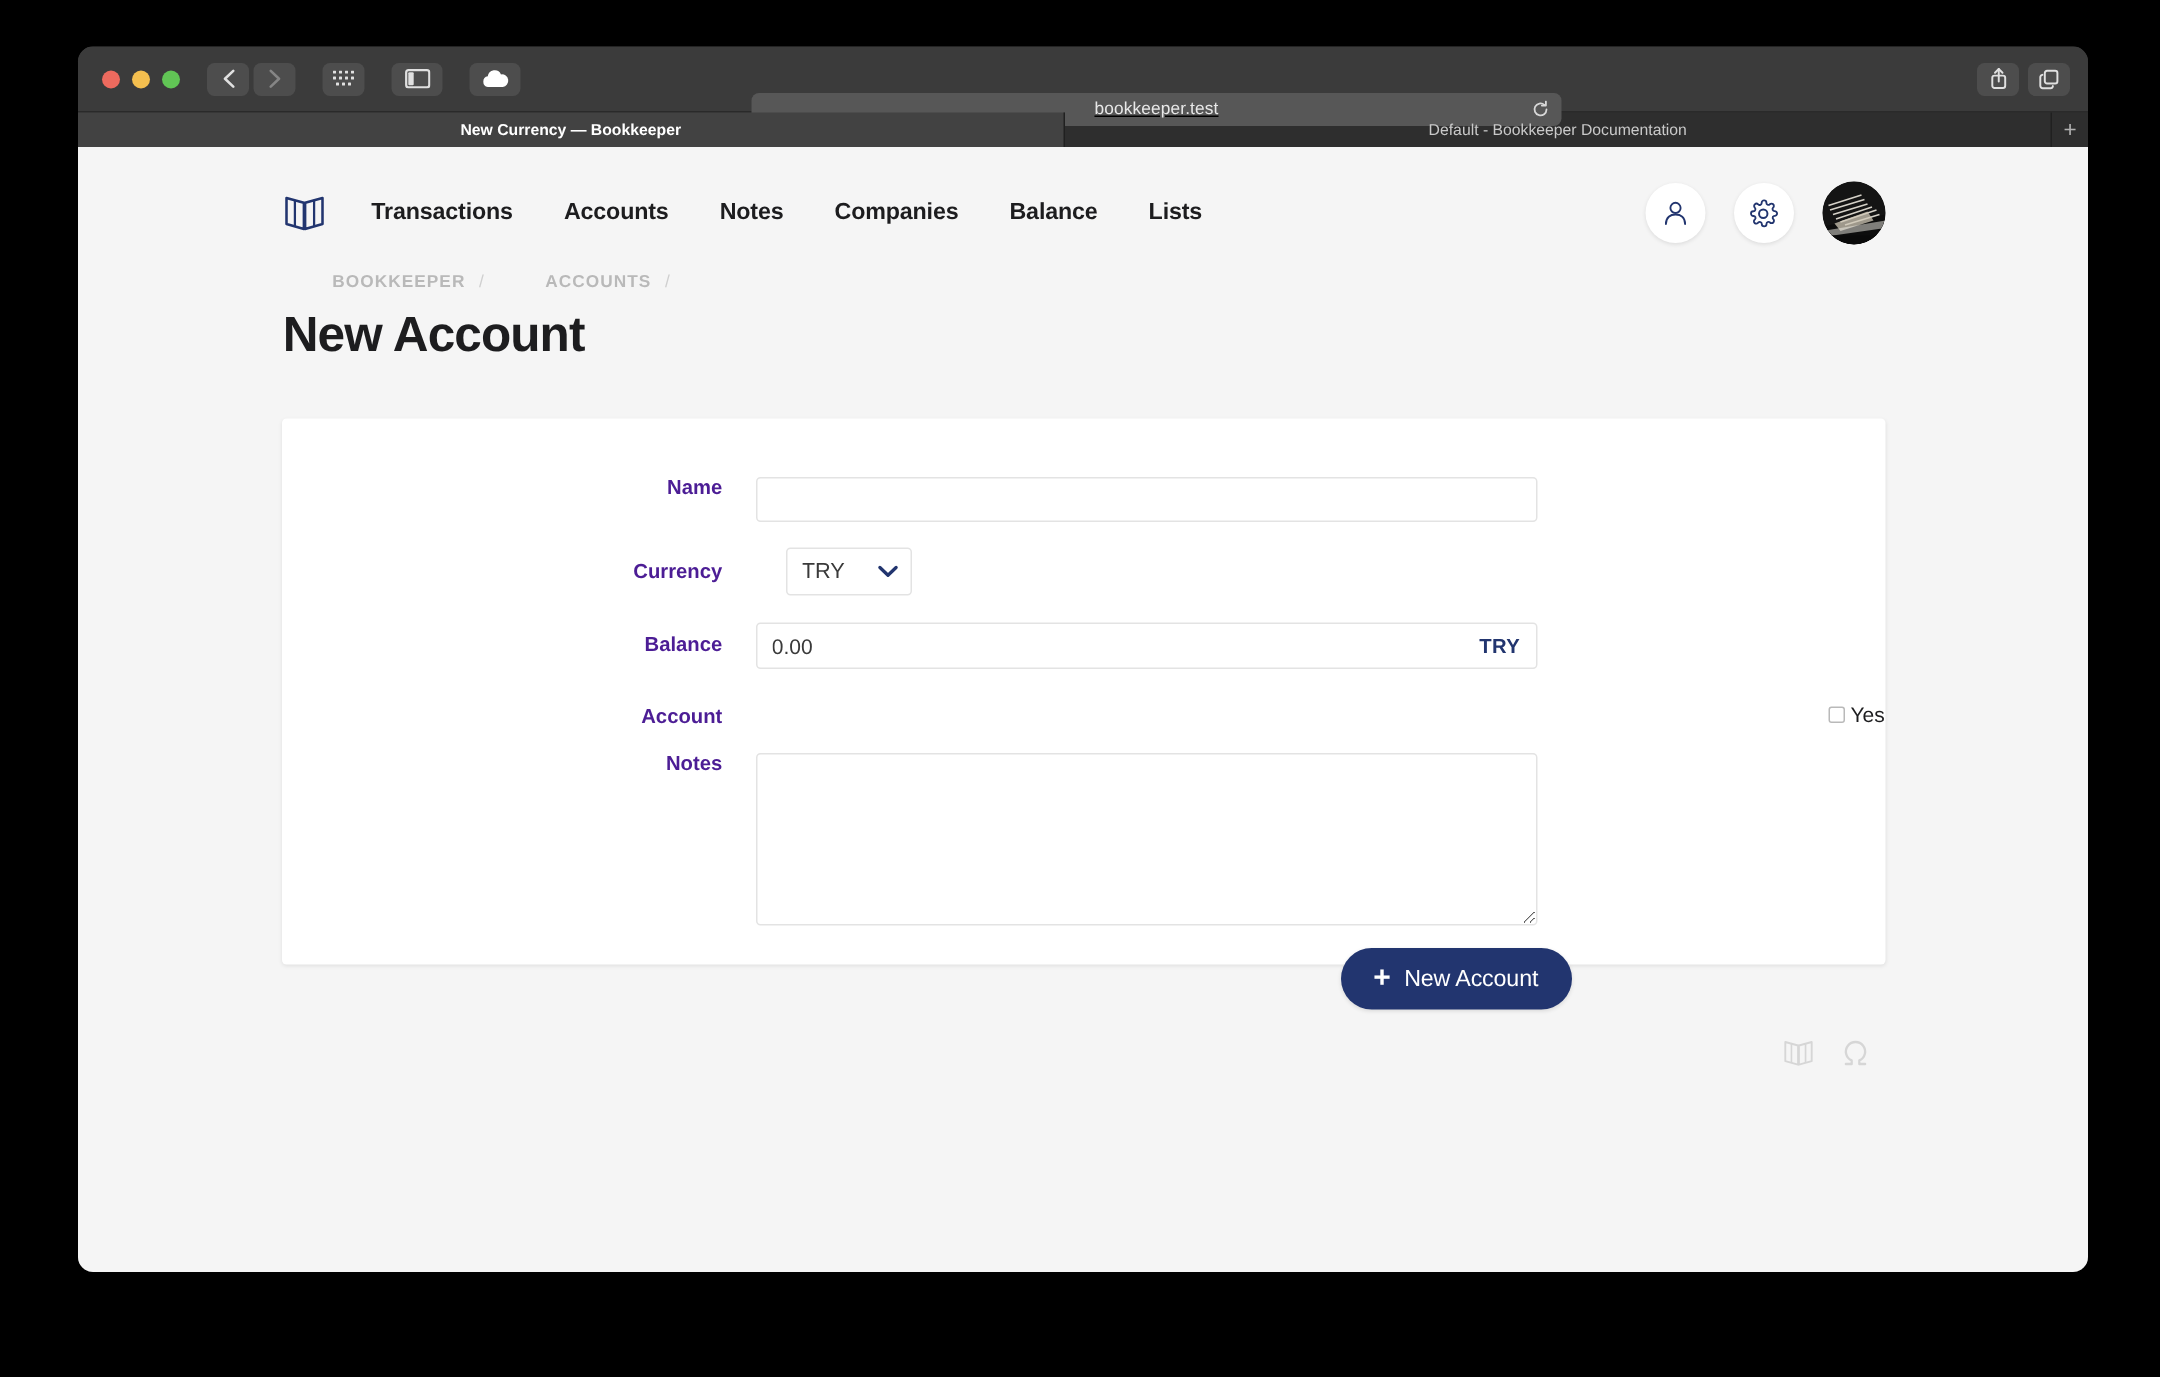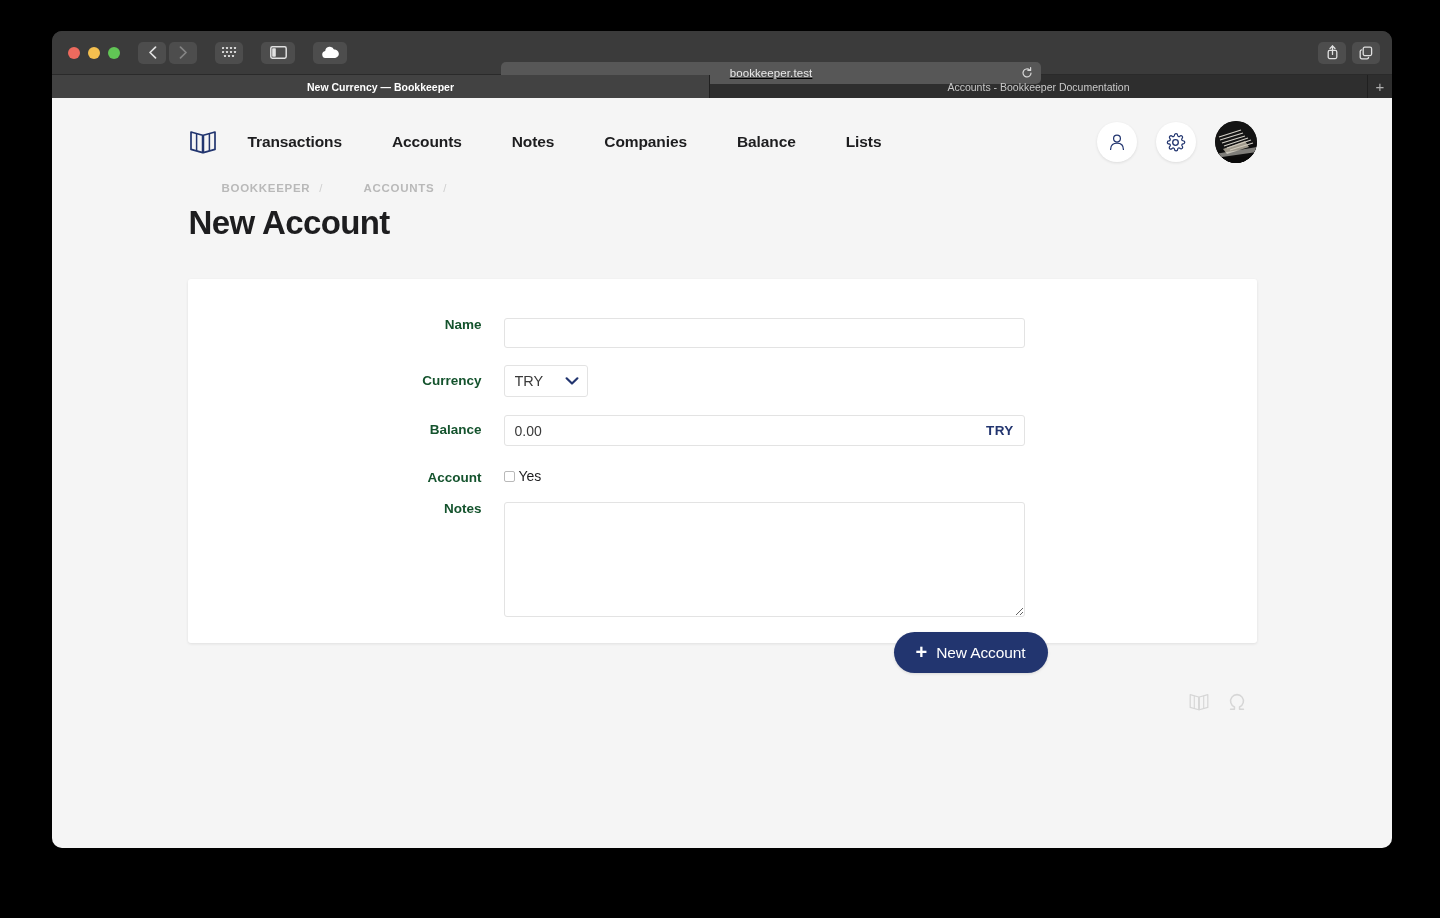--- a/index.html
+++ b/index.html
@@ -135,21 +135,21 @@
   }
 
   
   .nav {
     display: flex;
     align-items: center;
     height: 82px;
     padding-top: 6px;
   }
   .logo { margin-right: 24px; display: flex; align-items: center; }
-  .nav-links { display: flex; gap: 16px; align-items: center; }
+  .nav-links { display: flex; gap: 0; align-items: center; }
   .nav-link {
     font-size: 15.5px;
     font-weight: bold;
     color: #1d1d1f;
     padding: 0 17px;
     letter-spacing: -0.1px;
     text-decoration: none;
     cursor: pointer;
   }
   .nav-link:first-child { padding-left: 6px; }
@@ -224,21 +224,21 @@
     display: flex;
     align-items: flex-start;
     padding-left: 0;
   }
   .form-label {
     width: 316px;
     text-align: right;
     padding-right: 22px;
     font-size: 13.5px;
     font-weight: bold;
-    color: #14532d;
+    color: #4c1d95;
     line-height: 1;
   }
   .field-area { flex: 1; }
 
   .text-input {
     width: 521px;
     height: 30px;
     border: 1px solid #e3e3e3;
     border-radius: 3px;
     background: #ffffff;
@@ -304,20 +304,21 @@
     font-size: 13.5px;
     font-weight: bold;
     color: #22356f;
     letter-spacing: 0.3px;
   }
 
   .check-row {
     display: flex;
     align-items: center;
     gap: 4px;
+    justify-content: flex-end;
   }
   .checkbox {
     width: 11px; height: 11px;
     border: 1px solid #b9b9b9;
     border-radius: 2px;
     background: #ffffff;
     cursor: pointer;
     flex-shrink: 0;
   }
   .check-label {
@@ -463,21 +464,21 @@
         </svg>
       </div>
     </div>
   </div>
 
   <div class="tab-bar">
     <div class="tab active">
       <span>New Currency — Bookkeeper</span>
     </div>
     <div class="tab">
-      <span>Accounts - Bookkeeper Documentation</span>
+      <span>Default - Bookkeeper Documentation</span>
     </div>
     <div class="tab-new">+</div>
   </div>
 
   <div class="page">
     <div class="content-wrap">
 
       <div class="nav">
         <div class="logo">
           <svg width="30" height="30" viewBox="0 0 30 30">
@@ -548,21 +549,21 @@
 
       <div class="card">
 
         <div class="form-row" style="padding-top:39px;">
           <div class="form-label">Name</div>
           <div class="field-area">
             <input class="text-input" type="text" value="" style="">
           </div>
         </div>
 
-        <div class="form-row" style="padding-top:17px;">
+        <div class="form-row" style="padding-top:17px;gap:20px;">
           <div class="form-label" style="padding-top:9px;">Currency</div>
           <div class="field-area">
             <span class="select-wrap">
               <select class="select-box">
                 <option>TRY</option>
                 <option>USD</option>
                 <option>EUR</option>
                 <option>GBP</option>
               </select>
               <span class="select-chevron">

